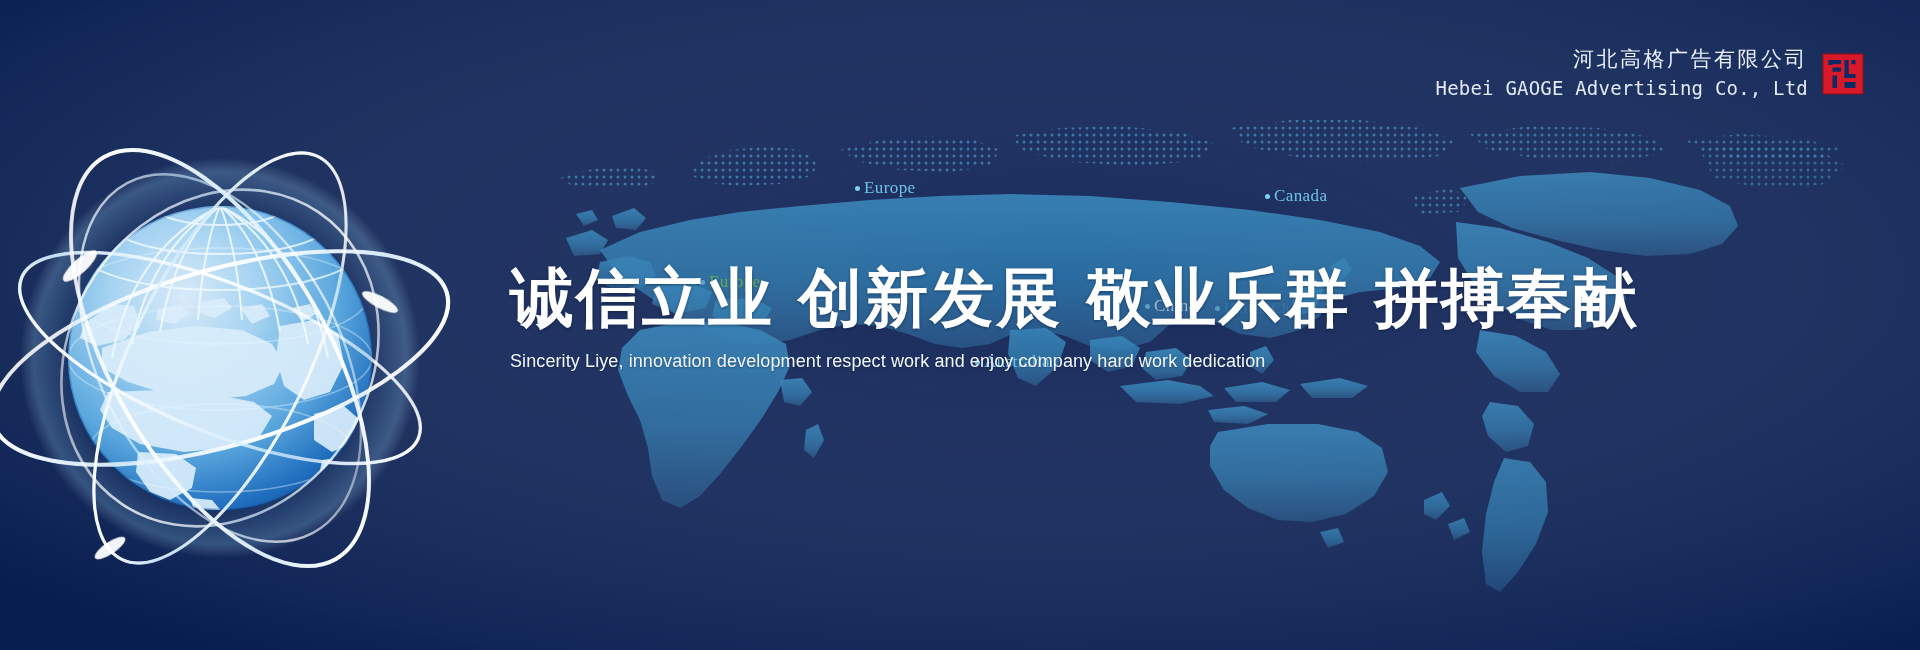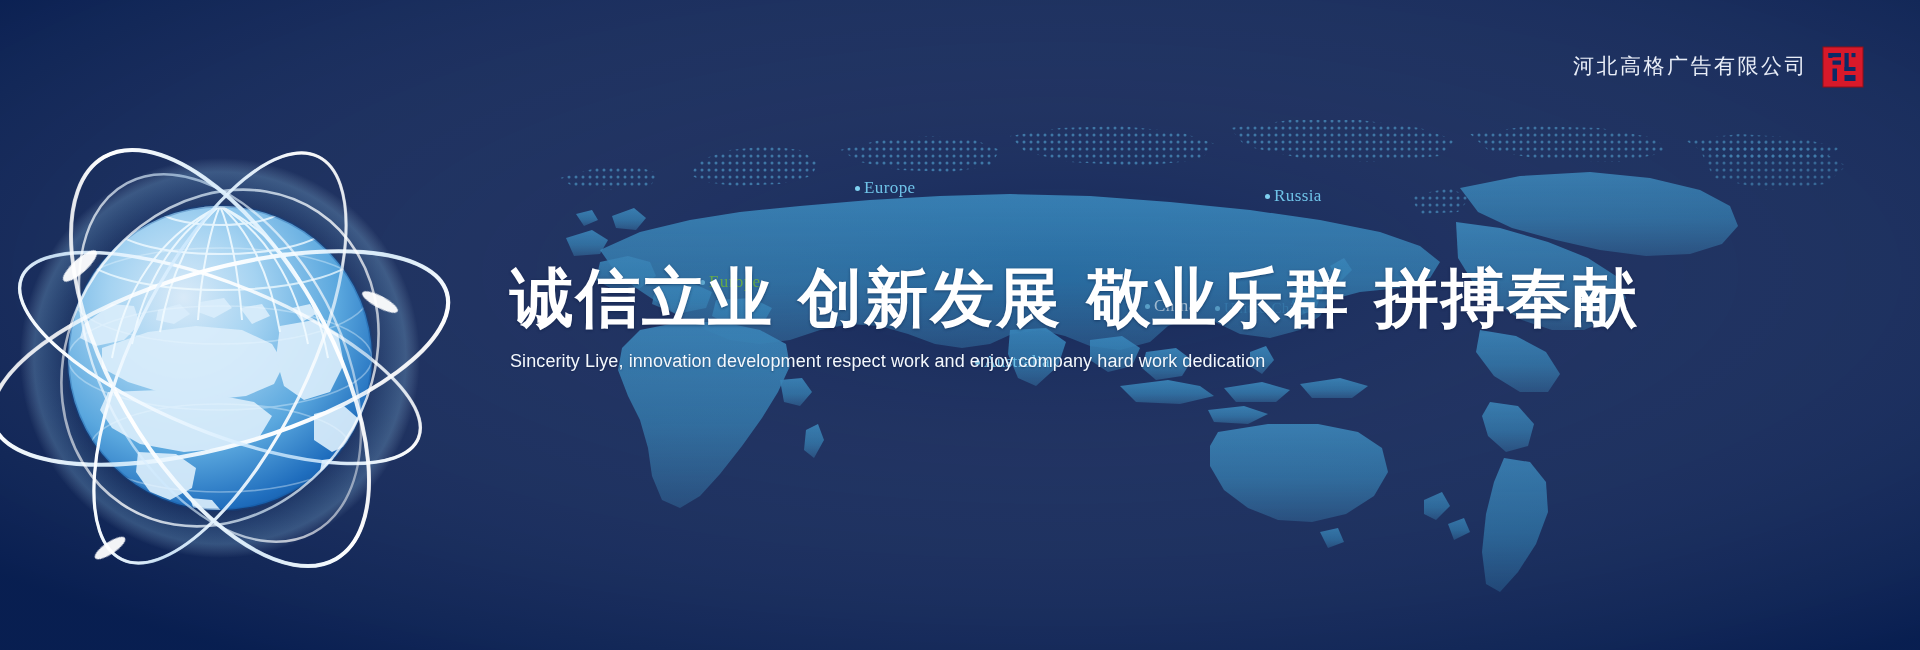--- a/index.html
+++ b/index.html
@@ -205,21 +205,21 @@
       <path fill="url(#halftone)" opacity="0.8" d="M1700,150 L1760,142 L1820,150 L1846,166 L1826,184 L1768,190 L1714,178 Z"></path>
 
       <rect x="0" y="0" width="1920" height="650" fill="url(#mapVignette)"></rect>
     </svg>
   </div>
 
   <div class="map-label lbl-russia">
     <span class="dot"></span><span>Europe</span>
   </div>
   <div class="map-label lbl-canada">
-    <span class="dot"></span><span>Russia</span>
+    <span class="dot"></span><span>Canada</span>
   </div>
   <div class="map-label lbl-australia">
     <span class="dot"></span><span>Australia</span>
   </div>
   <div class="map-label lbl-europe">
     <span class="dot"></span><span>Europe</span>
   </div>
   <div class="map-label lbl-china">
     <span class="dot"></span><span>China</span>
   </div>
@@ -337,20 +337,21 @@
         <ellipse cx="118" cy="170" rx="22" ry="7" transform="rotate(-42 118 170)"></ellipse>
         <ellipse cx="418" cy="206" rx="20" ry="6" transform="rotate(28 418 206)"></ellipse>
         <ellipse cx="148" cy="452" rx="18" ry="6" transform="rotate(-34 148 452)"></ellipse>
       </g>
     </svg>
   </div>
 
   <div class="company">
     <div class="company-text">
       <div class="company-cn">河北高格广告有限公司</div>
+      <div class="company-en">Hebei GAOGE Advertising Co., Ltd</div>
     </div>
 
     <div class="logo">
       <svg viewBox="0 0 42 42">
 
         <rect x="1" y="1" width="40" height="40" fill="#d8192a" stroke="#8f1018" stroke-width="1"></rect>
 
         <g fill="#0b2a66">
 
           <rect x="6.5" y="7" width="12.5" height="4.2"></rect>

